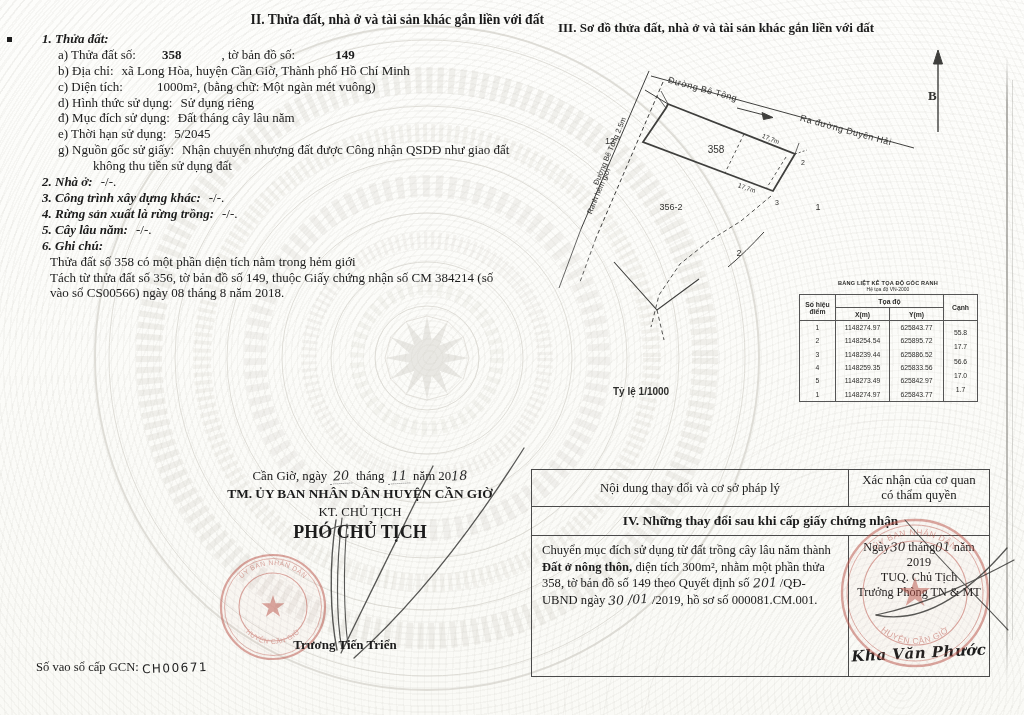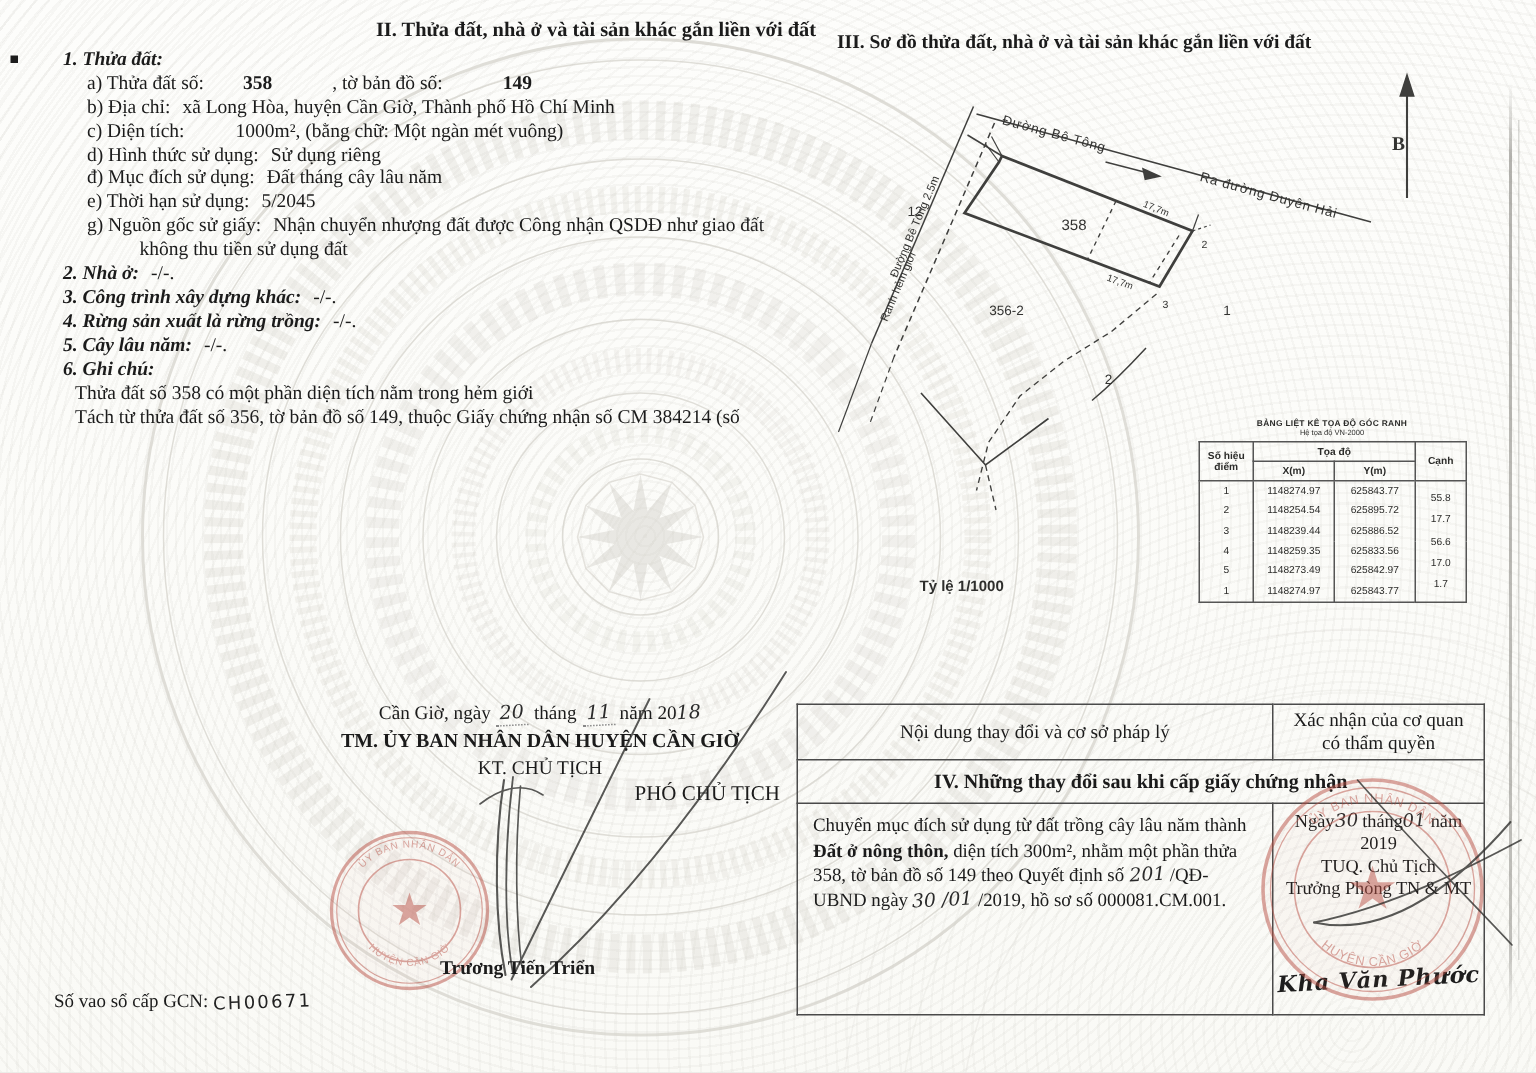--- a/index.html
+++ b/index.html
@@ -38,21 +38,21 @@
   table.ct td{height:13.2px;}
   table.ct .edgecell{vertical-align:middle;}
   .edgecol{display:flex;flex-direction:column;justify-content:space-between;height:64px;padding:8px 0 8px 0;}
   table.ct .botline{border-bottom:1px solid #555;}
 
   
   .appr{left:200px;top:468px;width:320px;text-align:center;z-index:2;}
   .appr .dl{font-size:12.8px;}
   .appr .c1{font-weight:bold;font-size:13.3px;margin-top:2px;}
   .appr .c2{font-weight:normal;font-size:12.9px;margin-top:3px;}
-  .appr .c3{font-weight:normal;font-size:14px;margin-top:2px;text-align:right;}
+  .appr .c3{font-weight:bold;font-size:18px;margin-top:2px;}
   .signername{left:250px;top:637px;width:190px;text-align:center;font-weight:bold;font-size:13px;z-index:4;}
   .hw{font-family:"DejaVu Serif",serif;font-style:italic;display:inline-block;transform:rotate(-3deg);color:#2b2b2b;}
   .blank{border-bottom:1px dotted #888;padding:0 3px;}
 
   
   .sec4{left:531px;top:469px;z-index:2;}
   table.tb4{border-collapse:collapse;table-layout:fixed;width:458px;}
   table.tb4 td{border:1px solid #4a4a4a;font-family:"Liberation Serif",serif;color:#1b1b1b;}
   .tb4 .title{height:26px;text-align:center;font-weight:bold;font-size:13.4px;}
   .tb4 .hdr{height:36px;text-align:center;font-size:12.8px;vertical-align:middle;padding:0 8px;}
@@ -154,20 +154,21 @@
     <div class="ln"><span>e) Thời hạn sử dụng:</span><span class="g4">5/2045</span></div>
     <div class="ln"><span>g) Nguồn gốc sử giấy:</span><span class="g4">Nhận chuyển nhượng đất được Công nhận QSDĐ như giao đất</span></div>
     <div class="ln2">không thu tiền sử dụng đất</div>
     <div><span class="it">2. Nhà ở:</span><span class="g4">-/-.</span></div>
     <div><span class="it">3. Công trình xây dựng khác:</span><span class="g4">-/-.</span></div>
     <div><span class="it">4. Rừng sản xuất là rừng trồng:</span><span class="g4">-/-.</span></div>
     <div><span class="it">5. Cây lâu năm:</span><span class="g4">-/-.</span></div>
     <div class="it">6. Ghi chú:</div>
     <div class="nt">Thửa đất số 358 có một phần diện tích nằm trong hẻm giới</div>
     <div class="nt">Tách từ thửa đất số 356, tờ bản đồ số 149, thuộc Giấy chứng nhận số CM 384214 (số</div>
+    <div class="nt">vào sổ CS00566) ngày 08 tháng 8 năm 2018.</div>
   </div>
 
   <div class="abs sec3t txt">III. Sơ đồ thửa đất, nhà ở và tài sản khác gắn liền với đất</div>
   <div class="abs scale txt">Tỷ lệ 1/1000</div>
 
   <div class="abs ctwrap txt">
     <div class="ctt">BẢNG LIỆT KÊ TỌA ĐỘ GÓC RANH</div>
     <div class="cts">Hệ tọa độ VN-2000</div>
     <table class="ct">
       <colgroup>

